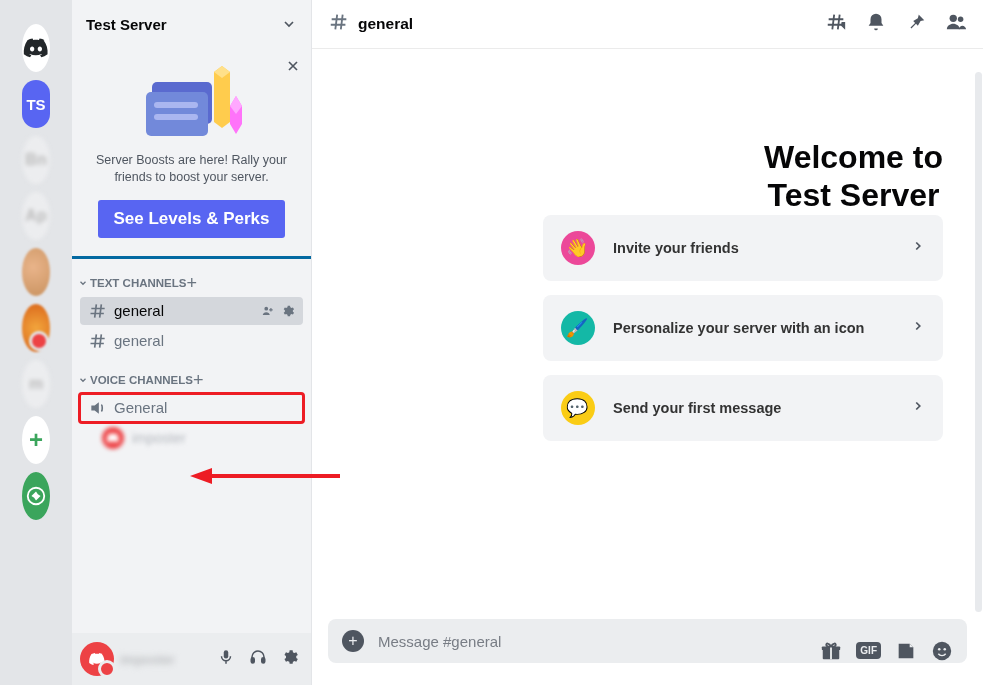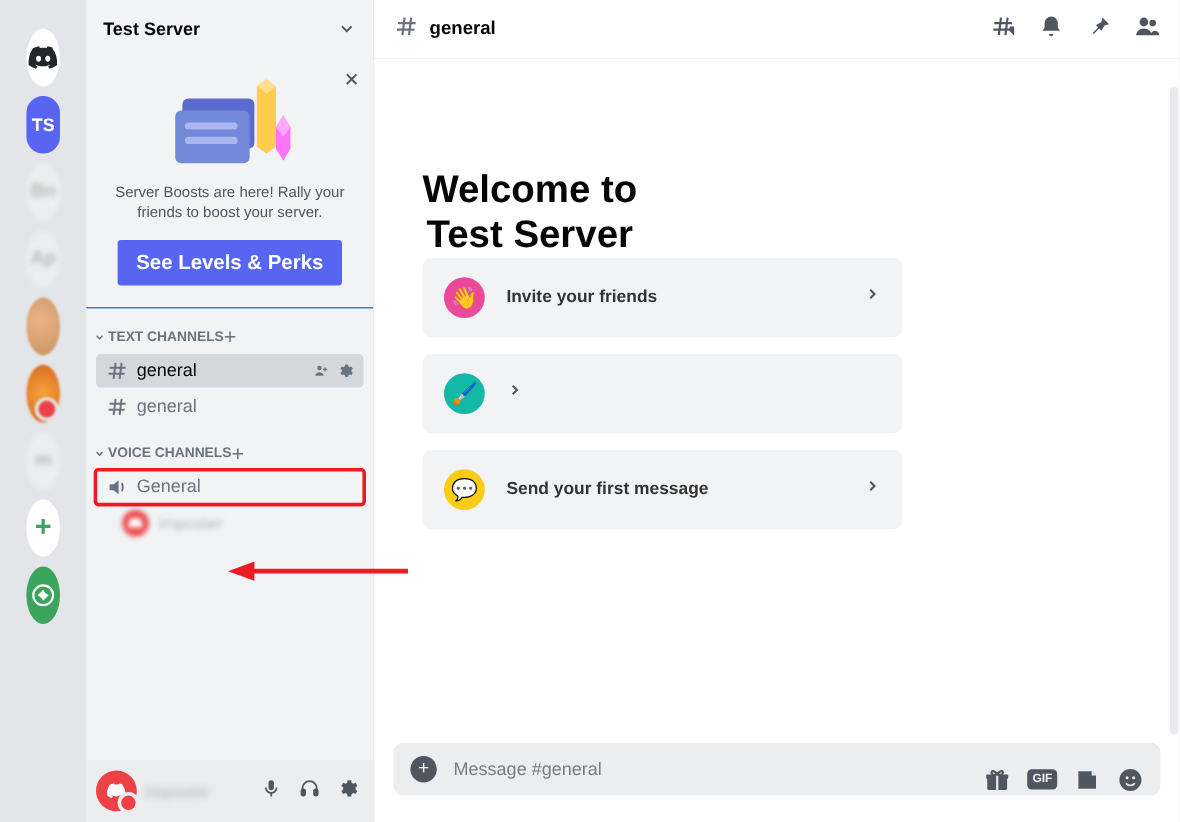--- a/index.html
+++ b/index.html
@@ -15,21 +15,21 @@
 .pill.av1 { background: radial-gradient(circle at 40% 40%, #e9b48a, #c9925f); filter: blur(1px); }
 .pill.av2 { background: radial-gradient(circle at 50% 50%, #f2a53c, #d9641a); filter: blur(1px); position: relative; }
 .pill.av2::after { content:""; position:absolute; bottom:1px; right:1px; width:14px; height:14px; background:#ed4245; border-radius:50%; border:3px solid #e3e5e8; }
 .pill.add { color: #3ba55c; font-size: 24px; }
 .pill.explore { background: #3ba55c; color: #fff; }
 .pill.explore svg { width: 22px; height: 22px; }
 
 .sidebar { width: 240px; background: #f2f3f5; display: flex; flex-direction: column; border-right: 1px solid #e3e5e8; }
 .server-hdr { height: 48px; display: flex; align-items: center; justify-content: space-between; padding: 0 14px; font-weight: 700; font-size: 15px; color: #060607; box-shadow: 0 1px 0 rgba(0,0,0,.08); cursor: pointer; }
 .server-hdr svg { width: 16px; height: 16px; color: #4f5660; }
-.boost { background: #f2f3f5; border-bottom: 1px solid #0369a1; padding: 16px 14px 18px; text-align: center; position: relative; }
+.boost { background: #f2f3f5; border-bottom: 3px solid #0369a1; padding: 16px 14px 18px; text-align: center; position: relative; }
 .boost .close { position: absolute; top: 10px; right: 10px; color: #4f5660; cursor: pointer; }
 .boost-art { height: 78px; display:flex; align-items:center; justify-content:center; margin-bottom:10px; }
 .boost p { font-size: 12.5px; color: #4f5660; line-height: 1.35; margin-bottom: 14px; }
 .boost-btn { background: #5865f2; color: #fff; border: none; border-radius: 3px; font-size: 17px; font-weight: 600; padding: 9px 16px; cursor: pointer; }
 .cat { display: flex; align-items: center; padding: 14px 10px 2px 6px; }
 .cat-l { display: flex; align-items: center; gap: 2px; font-size: 11.5px; font-weight: 700; color: #6a7480; cursor: pointer; }
 .cat-l svg { width: 10px; height: 10px; }
 .cat .plus { color: #6a7480; cursor: pointer; font-size: 18px; padding-right: 4px; }
 .chan { display: flex; align-items: center; gap: 6px; padding: 4px 8px; margin: 1px 8px; border-radius: 4px; font-size: 15px; color: #6a7480; cursor: pointer; }
 .chan .ico { width: 20px; color: #6a7480; display:flex; align-items:center; }
@@ -49,21 +49,21 @@
 .userbar .ctl { color: #4f5660; cursor: pointer; padding: 4px; }
 .userbar .ctl svg { width: 18px; height: 18px; }
 
 .main { flex: 1; background: #fff; display: flex; flex-direction: column; }
 .topbar { height: 48px; display: flex; align-items: center; padding: 0 16px; box-shadow: 0 1px 0 rgba(0,0,0,.08); gap: 8px; }
 .topbar .hash { color: #6a7480; }
 .topbar .ttl { font-weight: 700; font-size: 15.5px; color: #060607; }
 .topbar .r { margin-left: auto; display: flex; gap: 18px; color: #4f5660; }
 .topbar .r span { cursor: pointer; }
 .topbar .r svg { width: 22px; height: 22px; }
-.content { flex: 1; overflow: auto; padding: 90px 40px 20px; display:flex; flex-direction:column; align-items:flex-start; }
+.content { flex: 1; overflow: auto; padding: 90px 40px 20px; display:flex; flex-direction:column; align-items:flex-end; }
 .welcome h1 { font-size: 32px; font-weight: 800; color: #060607; text-align: center; line-height: 1.2; }
 .wdesc { font-size: 14.5px; color: #6a7480; text-align: center; margin: 14px 0 24px; max-width: 420px; line-height:1.45;}
 .wdesc a { color: #0067e0; text-decoration: none; }
 .card { width: 400px; background: #f2f3f5; border-radius: 8px; display: flex; align-items: center; padding: 16px 18px; gap: 18px; margin-bottom: 14px; cursor: pointer; }
 .card .cic { width: 34px; height: 34px; border-radius: 50%; display:flex; align-items:center; justify-content:center; font-size:18px;}
 .card .ctxt { font-size: 14.5px; font-weight: 700; color: #333; flex:1; }
 .card .chev { color: #4f5660; }
 .card .chev svg{ width:14px; height:14px;}
 .c1{ background:#ec4899;} .c2{ background:#14b8a6;} .c3{ background:#facc15;}
 .composer { margin: 0 16px 22px; background: #ebedef; border-radius: 8px; height: 44px; display: flex; align-items: center; padding: 0 14px; gap: 14px; }
@@ -257,20 +257,21 @@
       </div>
       <div class="card">
         <span class="cic c1">👋</span>
         <span class="ctxt">Invite your friends</span>
         <span class="chev"><svg viewBox="0 0 24 24" fill="none" stroke="currentColor" stroke-width="3">
               <path d="M9 6l6 6-6 6"></path>
             </svg></span>
       </div>
       <div class="card">
         <span class="cic c2">🖌️</span>
+        <span class="ctxt">Personalize your server with an icon</span>
         <span class="chev"><svg viewBox="0 0 24 24" fill="none" stroke="currentColor" stroke-width="3">
               <path d="M9 6l6 6-6 6"></path>
             </svg></span>
       </div>
       <div class="card">
         <span class="cic c3">💬</span>
         <span class="ctxt">Send your first message</span>
         <span class="chev"><svg viewBox="0 0 24 24" fill="none" stroke="currentColor" stroke-width="3">
               <path d="M9 6l6 6-6 6"></path>
             </svg></span>

